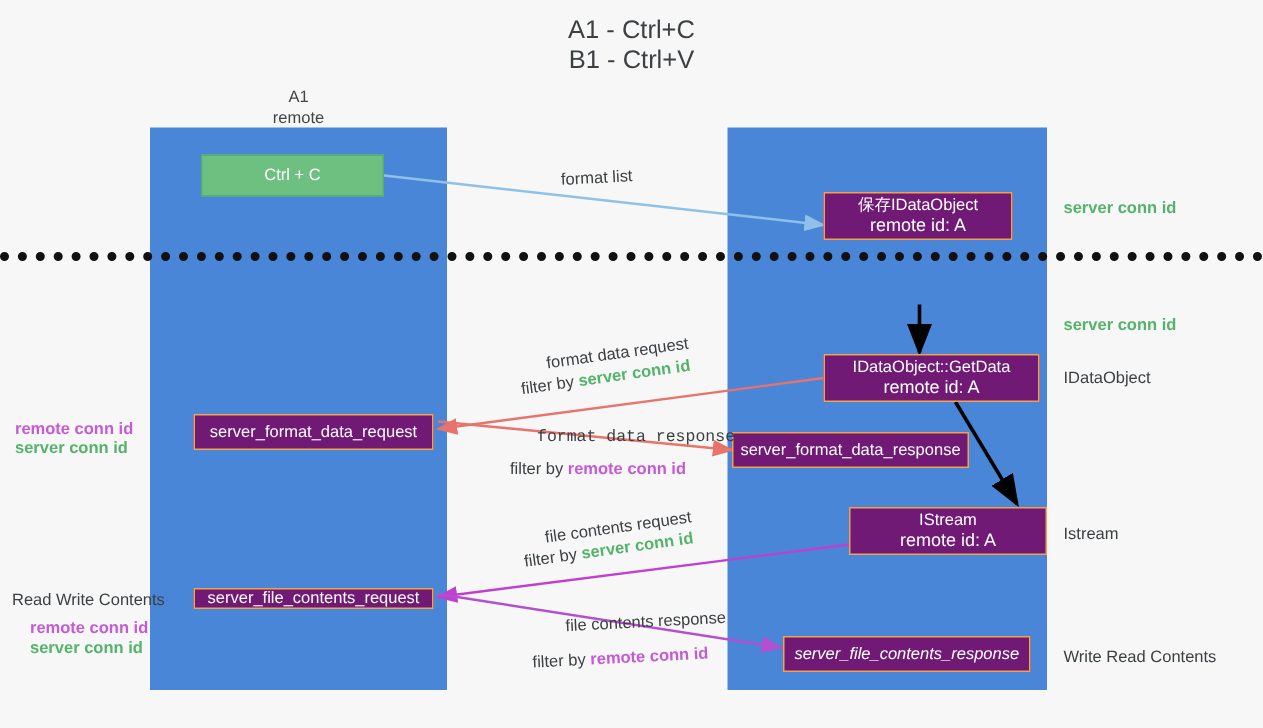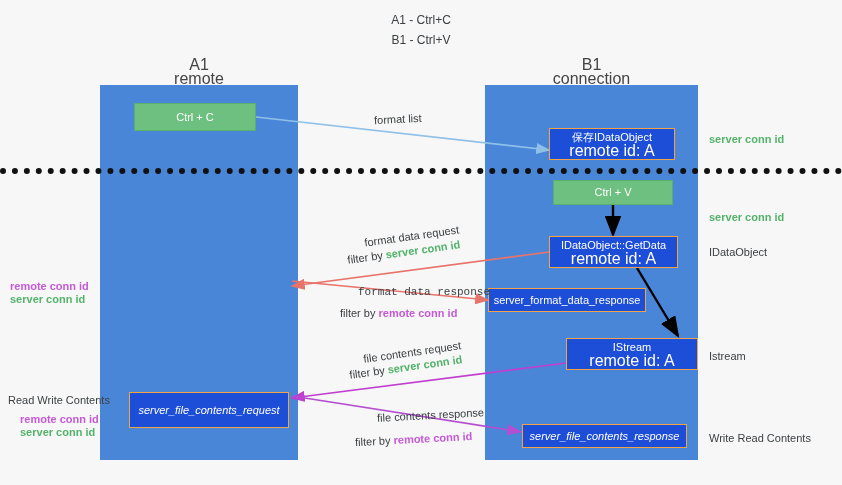--- a/index.html
+++ b/index.html
@@ -10,41 +10,41 @@
     position:relative;overflow:hidden;
     color:#3c4043;
   }
   #stage{position:absolute;inset:0;}
   .lane{position:absolute;background:#4a86d8;}
   .lane-a{left:100px;top:85px;width:198px;height:375px;}
   .lane-b{left:485px;top:85px;width:213px;height:375px;}
 
   .col-head{
     position:absolute;text-align:center;
-    font-size:16px;line-height:14px;color:#444;
+    font-size:11px;line-height:14px;color:#444;
   }
   .col-head .big{display:block;}
   .col-head .sub{display:block;}
 
   .title{
     position:absolute;left:0;right:0;top:10px;
-    text-align:center;font-size:12px;line-height:20px;color:#3c4043;
+    text-align:center;font-size:17px;line-height:20px;color:#3c4043;
   }
   .title span{display:block;}
 
   .box{
     position:absolute;box-sizing:border-box;
     display:flex;flex-direction:column;
     align-items:center;justify-content:center;
     color:#ffffff;font-size:11px;line-height:13px;
     text-align:center;padding:2px 4px;
   }
   .box-green{background:#6dc07f;border:1px solid #57b06c;}
-  .box-orange{background:#1d4ed8;border:1px solid #f3a344;}
-  .box .l2{font-size:16px;}
+  .box-orange{background:#701a75;border:1px solid #f3a344;}
+  .box .l2{font-size:12px;}
 
   .dashline{
     position:absolute;left:0;top:168px;width:842px;height:0;
     border-top:6px dotted #111;
   }
 
   .lbl{
     position:absolute;font-size:11px;line-height:14px;white-space:nowrap;
   }
   .lbl.green{color:#54b36a;font-weight:bold;}
@@ -62,24 +62,20 @@
   <div class="title">
     <span>A1 - Ctrl+C</span>
     <span>B1 - Ctrl+V</span>
   </div>
 
   <div class="col-head" style="left:100px;top:58px;width:198px;">
     <span class="big">A1</span>
     <span class="sub">remote</span>
   </div>
 
-  <div class="col-head" style="left:485px;top:58px;width:213px;">
-    <span class="big">B1</span>
-    <span class="sub">connection</span>
-  </div>
 
   <div class="lane lane-a"></div>
   <div class="lane lane-b"></div>
 
   <svg class="arrows">
     <defs>
       <marker id="ar-blue" markerWidth="9" markerHeight="7" refX="8" refY="3.5" orient="auto">
         <polygon points="0 0, 9 3.5, 0 7" fill="#8fc0e8"></polygon>
       </marker>
       <marker id="ar-black" markerWidth="9" markerHeight="7" refX="8" refY="3.5" orient="auto">
@@ -115,40 +111,40 @@
 
   <div class="box box-green" style="left:134px;top:103px;width:122px;height:28px;">
     <div>Ctrl + C</div>
   </div>
 
   <div class="box box-orange" style="left:549px;top:128px;width:126px;height:32px;">
     <div>保存IDataObject</div>
     <div class="l2">remote id: A</div>
   </div>
 
-  <div class="box box-green" style="left:553px;top:180px;width:120px;height:25px;">
-    <div>Ctrl + V</div>
-  </div>
-
-  <div class="box box-orange" style="left:549px;top:236px;width:129px;height:32px;">
+
+  <div class="box box-orange" style="left:549px;top:236px;width:144px;height:32px;">
     <div>IDataObject::GetData</div>
     <div class="l2">remote id: A</div>
   </div>
 
   <div class="box box-orange" style="left:566px;top:338px;width:132px;height:32px;">
     <div>IStream</div>
     <div class="l2">remote id: A</div>
   </div>
 
+  <div class="box box-orange" style="left:129px;top:276px;width:160px;height:24px;">
+    <div>server_format_data_request</div>
+  </div>
 
   <div class="box box-orange" style="left:488px;top:288px;width:158px;height:24px;">
     <div>server_format_data_response</div>
   </div>
 
-  <div class="box box-orange" style="left:129px;top:392px;width:160px;height:36px;font-style:italic;">
+  <div class="box box-orange" style="left:129px;top:392px;width:160px;height:14px;">
     <div>server_file_contents_request</div>
   </div>
 
   <div class="box box-orange" style="left:522px;top:424px;width:165px;height:24px;font-style:italic;">
     <div>server_file_contents_response</div>
   </div>
 
   <div class="lbl dark" style="left:374px;top:112px;transform:rotate(-3deg);">
     <span>format list</span>
   </div>

